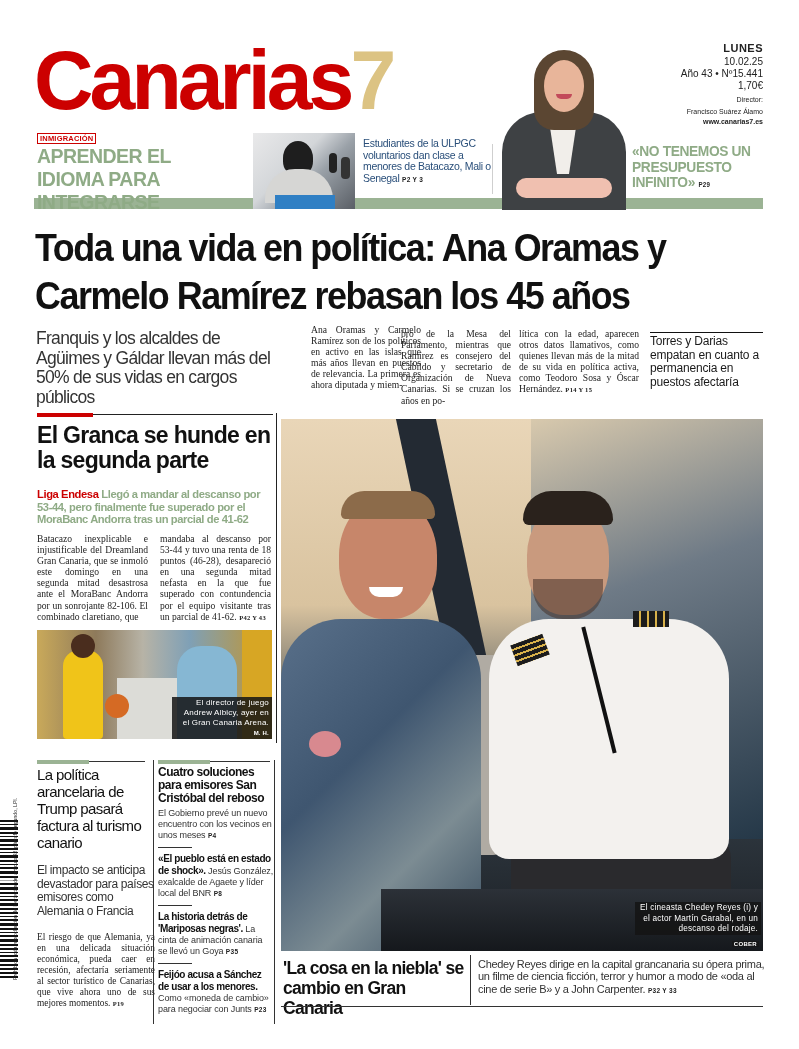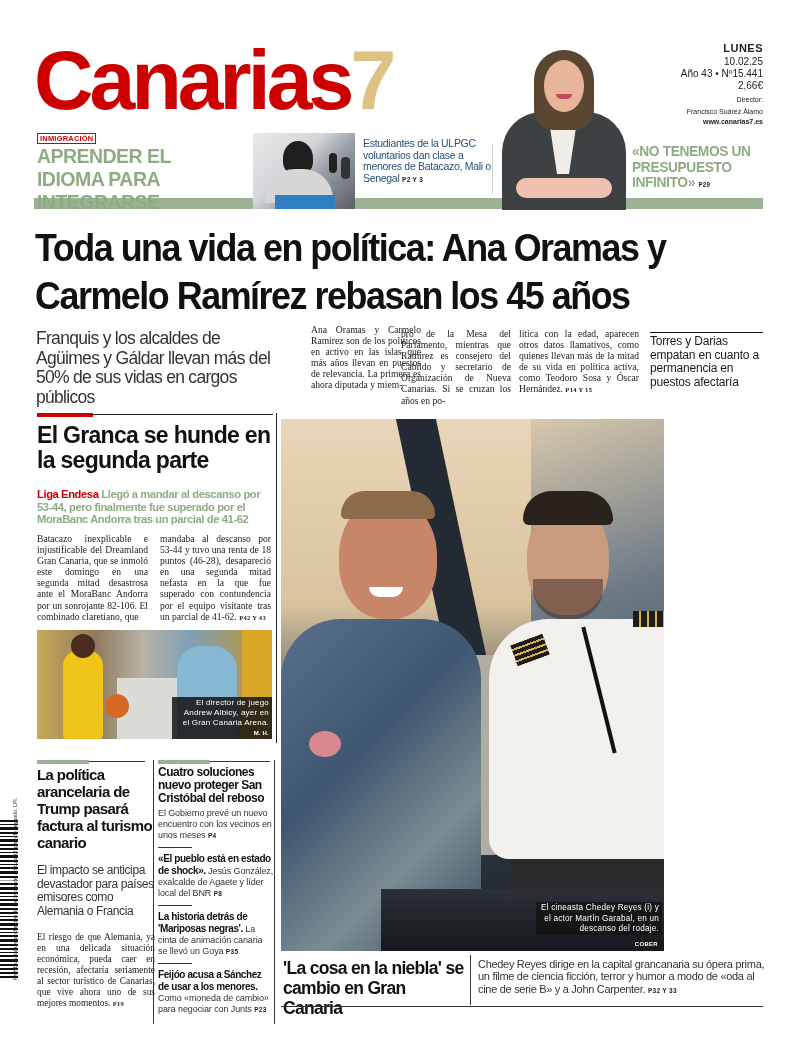--- a/index.html
+++ b/index.html
@@ -74,37 +74,37 @@
   .photo-basket .ball { position: absolute; left: 68px; top: 64px; width: 24px; height: 24px; border-radius: 50%; background: #d56a24; }
   .photo-basket .player2 { position: absolute; left: 140px; top: 16px; width: 60px; height: 93px; border-radius: 24px 24px 0 0; background: #86b7d3; }
   .photo-basket .player3 { position: absolute; left: 205px; top: 0; width: 30px; height: 109px; background: #d7a624; }
   .caption-dark { position: absolute; background: rgba(20,20,20,0.85); color: #fff; font-size: 8px; line-height: 10px; text-align: right; padding: 1px 3px; letter-spacing: 0.2px; }
   .cap-basket { right: 0; bottom: 0; width: 100px; }
 
   
   .green-rule { background: #9bb394; height: 4px; }
   .gr1 { left: 37px; top: 760px; width: 52px; }
   .thin-line1 { left: 89px; top: 761px; width: 56px; height: 1px; background: #333; }
-  .trump-head { left: 37px; top: 766px; width: 118px; font-weight: 700; font-size: 15px; line-height: 17px; letter-spacing: -0.6px; color: #111; }
+  .trump-head { left: 37px; top: 766px; width: 118px; font-weight: 400; font-size: 15px; line-height: 17px; letter-spacing: -0.6px; color: #111; }
   .trump-sub { left: 37px; top: 864px; width: 118px; font-size: 12px; line-height: 13.5px; color: #333; letter-spacing: -0.4px; }
   .trump-body { left: 37px; top: 932px; width: 118px; font-size: 9.4px; line-height: 11px; }
   .vrule-a { left: 153px; top: 760px; width: 1px; height: 264px; background: #333; }
 
   .gr2 { left: 158px; top: 760px; width: 52px; }
   .thin-line2 { left: 210px; top: 761px; width: 60px; height: 1px; background: #333; }
   .brief-block { left: 158px; top: 766px; width: 116px; }
   .brief-head { font-weight: 700; font-size: 12px; line-height: 13px; letter-spacing: -0.5px; color: #111; }
   .brief-text { font-size: 9px; line-height: 11px; color: #333; margin-top: 3px; letter-spacing: -0.1px; }
   .brief-sep { width: 34px; height: 1px; background: #333; margin: 6px 0 5px; }
   .brief-item { font-size: 9px; line-height: 11px; color: #333; letter-spacing: -0.1px; }
   .brief-item b { font-weight: 700; color: #111; font-size: 10px; letter-spacing: -0.4px; }
   .vrule-b { left: 274px; top: 760px; width: 1px; height: 264px; background: #333; }
 
   
-  .photo-main { left: 281px; top: 419px; width: 383px; height: 532px; overflow: hidden;
+  .photo-main { left: 281px; top: 419px; width: 482px; height: 532px; overflow: hidden;
     background: linear-gradient(180deg, #e9d6b8 0%, #d9c39f 35%, #3a4650 60%, #1b1f24 100%); }
   .photo-main .bg-right { position: absolute; left: 250px; top: 0; width: 232px; height: 420px; background: linear-gradient(160deg, #d8c9ad 0%, #6e7a86 40%, #253848 100%); }
   .photo-main .frame { position: absolute; left: 150px; top: 0; width: 40px; height: 330px; background: #232a33; transform: skewX(12deg); }
   .photo-main .man1-body { position: absolute; left: 0; top: 200px; width: 200px; height: 332px; border-radius: 60px 60px 0 0; background: linear-gradient(135deg, #59708a 0%, #3f5670 40%, #7c8c93 70%, #364b5e 100%); }
   .photo-main .man1-head { position: absolute; left: 58px; top: 78px; width: 98px; height: 122px; border-radius: 48% 48% 45% 45%; background: #c7866a; }
   .photo-main .man1-hair { position: absolute; left: 60px; top: 72px; width: 94px; height: 28px; border-radius: 40px 40px 8px 8px; background: #8c6b4a; }
   .photo-main .man1-smile { position: absolute; left: 88px; top: 168px; width: 34px; height: 10px; border-radius: 0 0 17px 17px; background: #fff; }
   .photo-main .badge { position: absolute; left: 28px; top: 312px; width: 32px; height: 26px; border-radius: 50%; background: #d8898f; }
   .photo-main .seat { position: absolute; left: 152px; top: 236px; width: 72px; height: 200px; border-radius: 12px; background: #b0aba3; }
   .photo-main .man2-body { position: absolute; left: 208px; top: 200px; width: 240px; height: 240px; border-radius: 60px 60px 20px 20px; background: #f3f1ee; }
@@ -134,21 +134,21 @@
 <body>
 
 <div class="abs logo">
   <span>Canarias</span><span class="seven">7</span>
 </div>
 
 <div class="abs dateline">
   <div class="day">LUNES</div>
   <div>10.02.25</div>
   <div>Año 43 • Nº15.441</div>
-  <div>2,66€</div>
+  <div>1,70€</div>
   <div class="director">Director:</div>
   <div class="director">Francisco Suárez Álamo</div>
   <div class="web">www.canarias7.es</div>
 </div>
 
 <div class="abs band"></div>
 
 <div class="abs tag">INMIGRACIÓN</div>
 <div class="abs teaser-title">APRENDER EL IDIOMA PARA INTEGRARSE</div>
 
@@ -231,21 +231,21 @@
 <div class="abs trump-sub">El impacto se anticipa devastador para países emisores como Alemania o Francia</div>
 <div class="abs body-serif trump-body">
   <span>El riesgo de que Alemania, ya en una delicada situación económica, pueda caer en recesión, afectaría seriamente al sector turístico de Canarias, que vive ahora uno de sus mejores momentos.</span>
   <span class="page-ref">P19</span>
 </div>
 <div class="abs vrule-a"></div>
 
 <div class="abs green-rule gr2"></div>
 <div class="abs thin-line2"></div>
 <div class="abs brief-block">
-  <div class="brief-head">Cuatro soluciones nuevo proteger San Cristóbal del reboso</div>
+  <div class="brief-head">Cuatro soluciones para emisores San Cristóbal del reboso</div>
   <div class="brief-text">
     <span>El Gobierno prevé un nuevo encuentro con los vecinos en unos meses</span>
     <span class="page-ref">P4</span>
   </div>
   <div class="brief-sep"></div>
   <div class="brief-item">
     <b>«El pueblo está en estado de shock».</b><span> Jesús González, exalcalde de Agaete y líder local del BNR</span>
     <span class="page-ref">P8</span>
   </div>
   <div class="brief-sep"></div>

